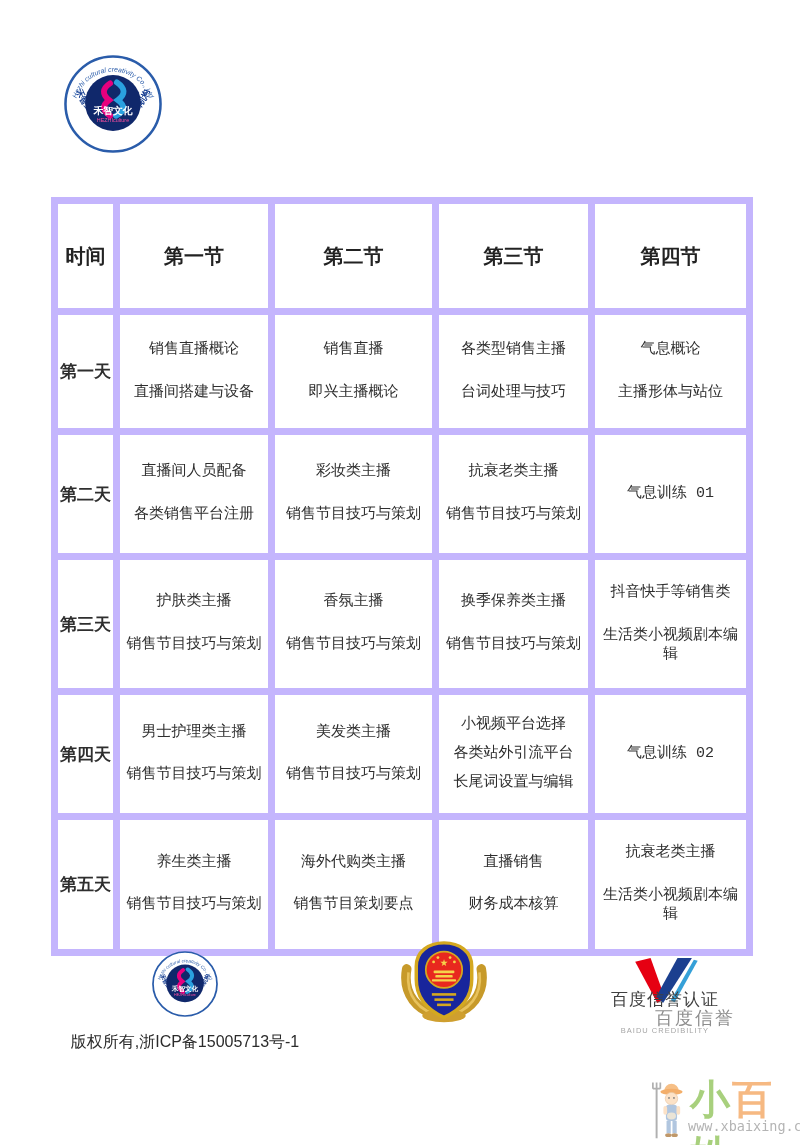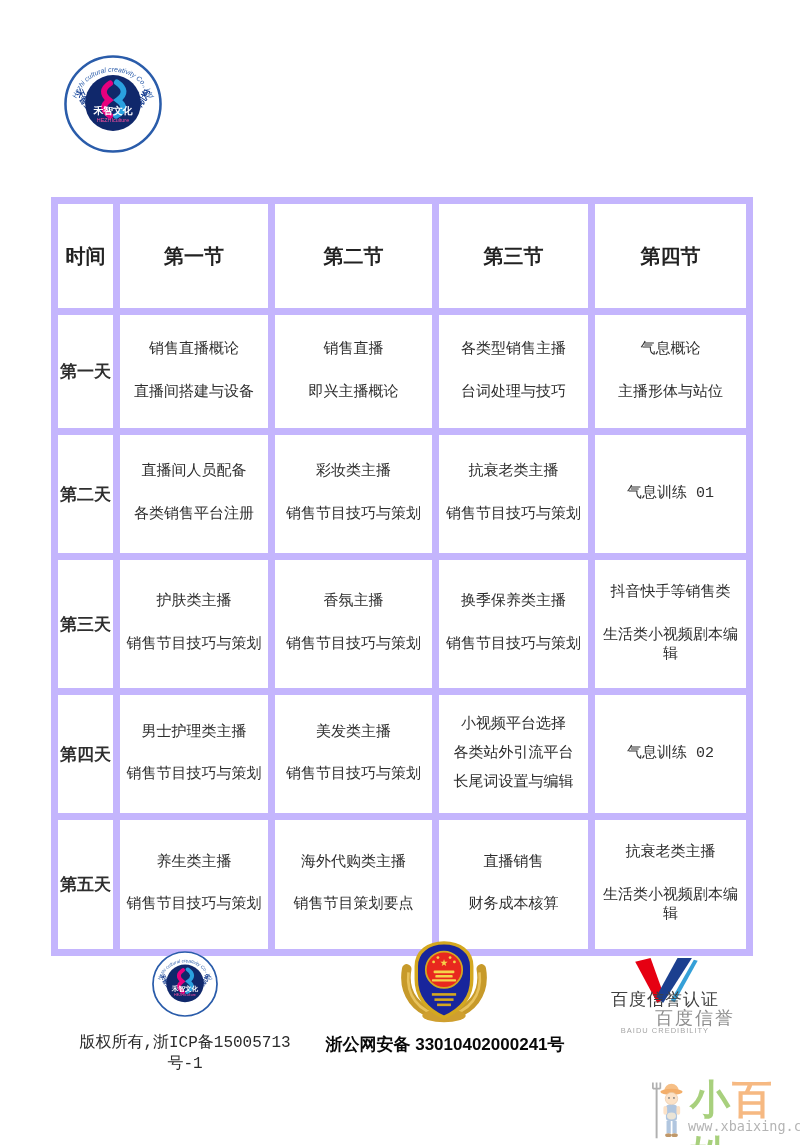--- a/index.html
+++ b/index.html
@@ -18,21 +18,21 @@
   table.course th,table.course td{border:7px solid #c4b5fd;text-align:center;vertical-align:middle;
                padding:0;color:#2e2e2e;}
   table.course thead tr{height:111px;}
   table.course th{font-size:20px;font-weight:bold;color:#222;}
   td.day{font-size:17px;font-weight:bold;color:#222;}
   td.cell{font-size:15px;}
   td.cell .line{margin:24px 4px;line-height:1.25;font-family:Liberation Mono, monospace;}
   td.cell.tight .line{margin:10px 4px;}
   
   .icp-text{position:absolute;left:70px;top:1032px;width:230px;text-align:center;
-            font-family:Liberation Mono, monospace;font-size:16px;color:#2b2b2b;}
+            font-family:Liberation Sans, sans-serif;font-size:16px;color:#2b2b2b;}
   .badge{position:absolute;left:392px;top:936px;width:104px;height:90px;}
   .police-text{position:absolute;left:310px;top:1033px;width:270px;text-align:center;
             font-family:"Liberation Sans","DejaVu Sans",sans-serif;font-size:17px;font-weight:bold;color:#090909;}
   .baidu-logo{position:absolute;left:631px;top:956px;width:68px;height:50px;}
   .baidu-name{position:absolute;left:595px;top:1006px;width:140px;text-align:right;
             font-family:"Liberation Sans","DejaVu Sans",sans-serif;font-size:18px;color:#8d8d8d;letter-spacing:2px;}
   .baidu-en{position:absolute;left:595px;top:1026px;width:140px;text-align:center;
             font-family:"Liberation Sans","DejaVu Sans",sans-serif;font-size:7.5px;color:#a6a6a6;letter-spacing:1px;}
   .baidu-cert{position:absolute;left:595px;top:988px;width:140px;text-align:center;
             font-family:"Liberation Sans","DejaVu Sans",sans-serif;font-size:17px;font-weight:normal;color:#3f3f3f;letter-spacing:1px;}
@@ -219,21 +219,20 @@
       <circle cx="53" cy="23" r="1.6" fill="#f6d34a"></circle>
     <circle cx="67" cy="23" r="1.6" fill="#f6d34a"></circle>
       <circle cx="72" cy="28" r="1.6" fill="#f6d34a"></circle>
     <rect x="48" y="38" width="24" height="3" rx="1" fill="#f6d34a"></rect>
     <rect x="50" y="43" width="20" height="3" rx="1" fill="#f6d34a"></rect>
     <rect x="46" y="48" width="28" height="2.5" rx="1" fill="#f6d34a"></rect>
     <rect x="46" y="64" width="28" height="3" fill="#d4a820"></rect>
     <rect x="49" y="70" width="22" height="3" fill="#d4a820"></rect>
     <rect x="52" y="76" width="16" height="3" fill="#d4a820"></rect>
   </svg>
-  <div class="police-text">浙公网安备 33010402000241号</div>
 
   <svg class="baidu-logo" viewBox="0 0 70 52">
     <polygon points="4,6 20,2 35,44 27,49" fill="#e60012"></polygon>
     <polygon points="63,2 48,2 26,42 33,49" fill="#1b3f8f"></polygon>
     <polygon points="69,5 65,4 41,46 45,48" fill="#35a0d8"></polygon>
   </svg>
   <div class="baidu-name">百度信誉</div>
   <div class="baidu-en">BAIDU CREDIBILITY</div>
   <div class="baidu-cert">百度信誉认证</div>
 

